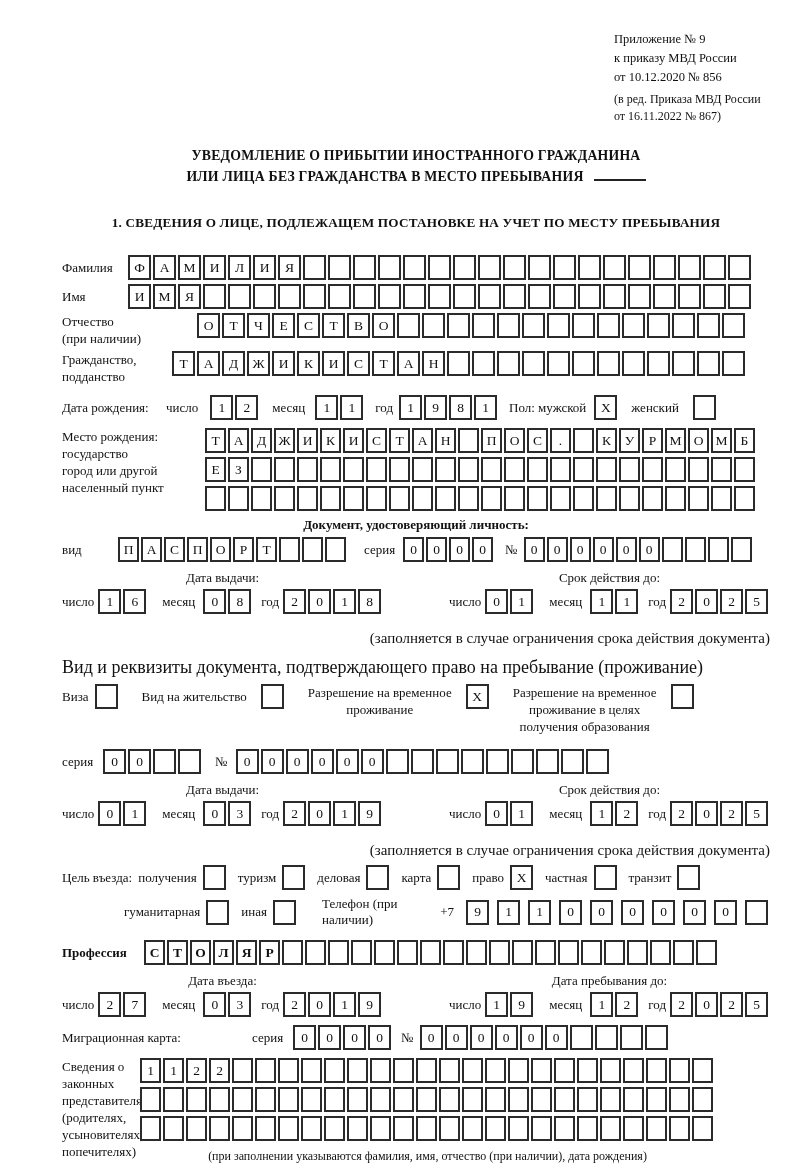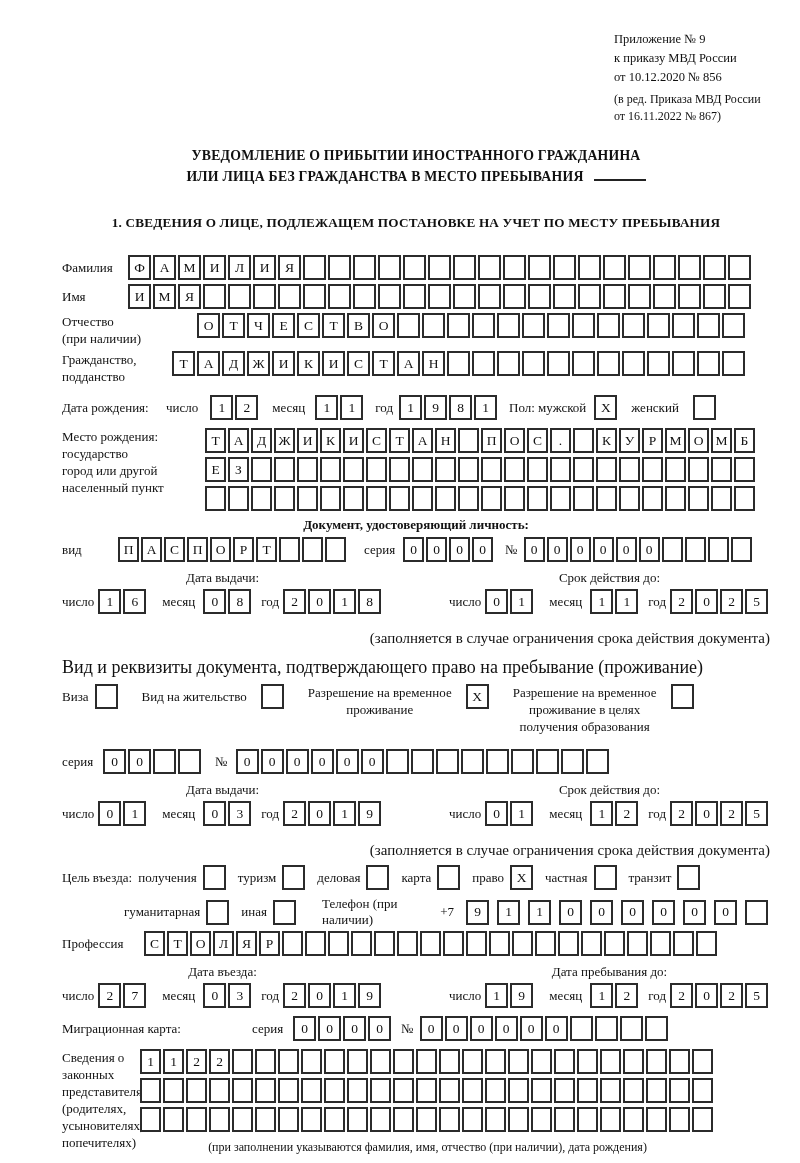--- a/index.html
+++ b/index.html
@@ -600,21 +600,21 @@
         <span class="cell">0</span>
         <span class="cell">0</span>
         <span class="cell">0</span>
         <span class="cell">0</span>
         <span class="cell">0</span>
         <span class="cell">0</span>
         <span class="cell"></span>
       </div>
   </div>
 
-  <div class="frow" style="margin-top:3px;">
+  <div class="frow" style="margin-top:12px;font-weight:bold;">
     <div class="flabel" style="width:82px;line-height:25px;">Профессия</div>
     <div class="cells tight">
         <span class="cell">С</span>
         <span class="cell">Т</span>
         <span class="cell">О</span>
         <span class="cell">Л</span>
         <span class="cell">Я</span>
         <span class="cell">Р</span>
         <span class="cell"></span>
         <span class="cell"></span>

